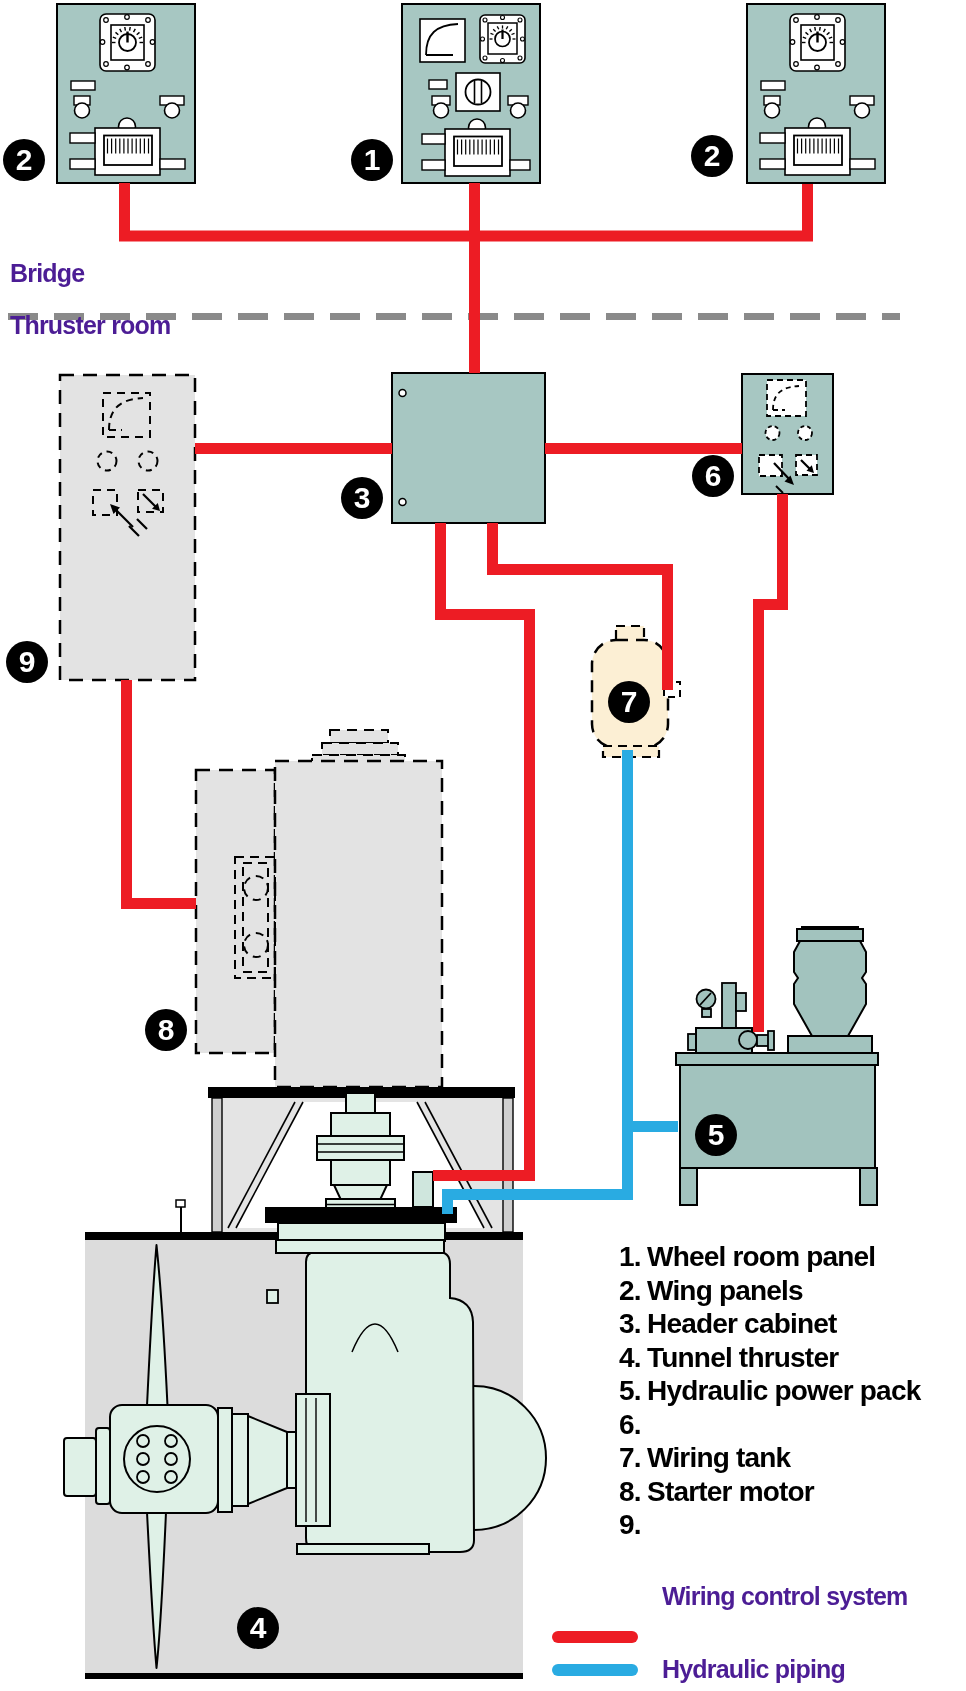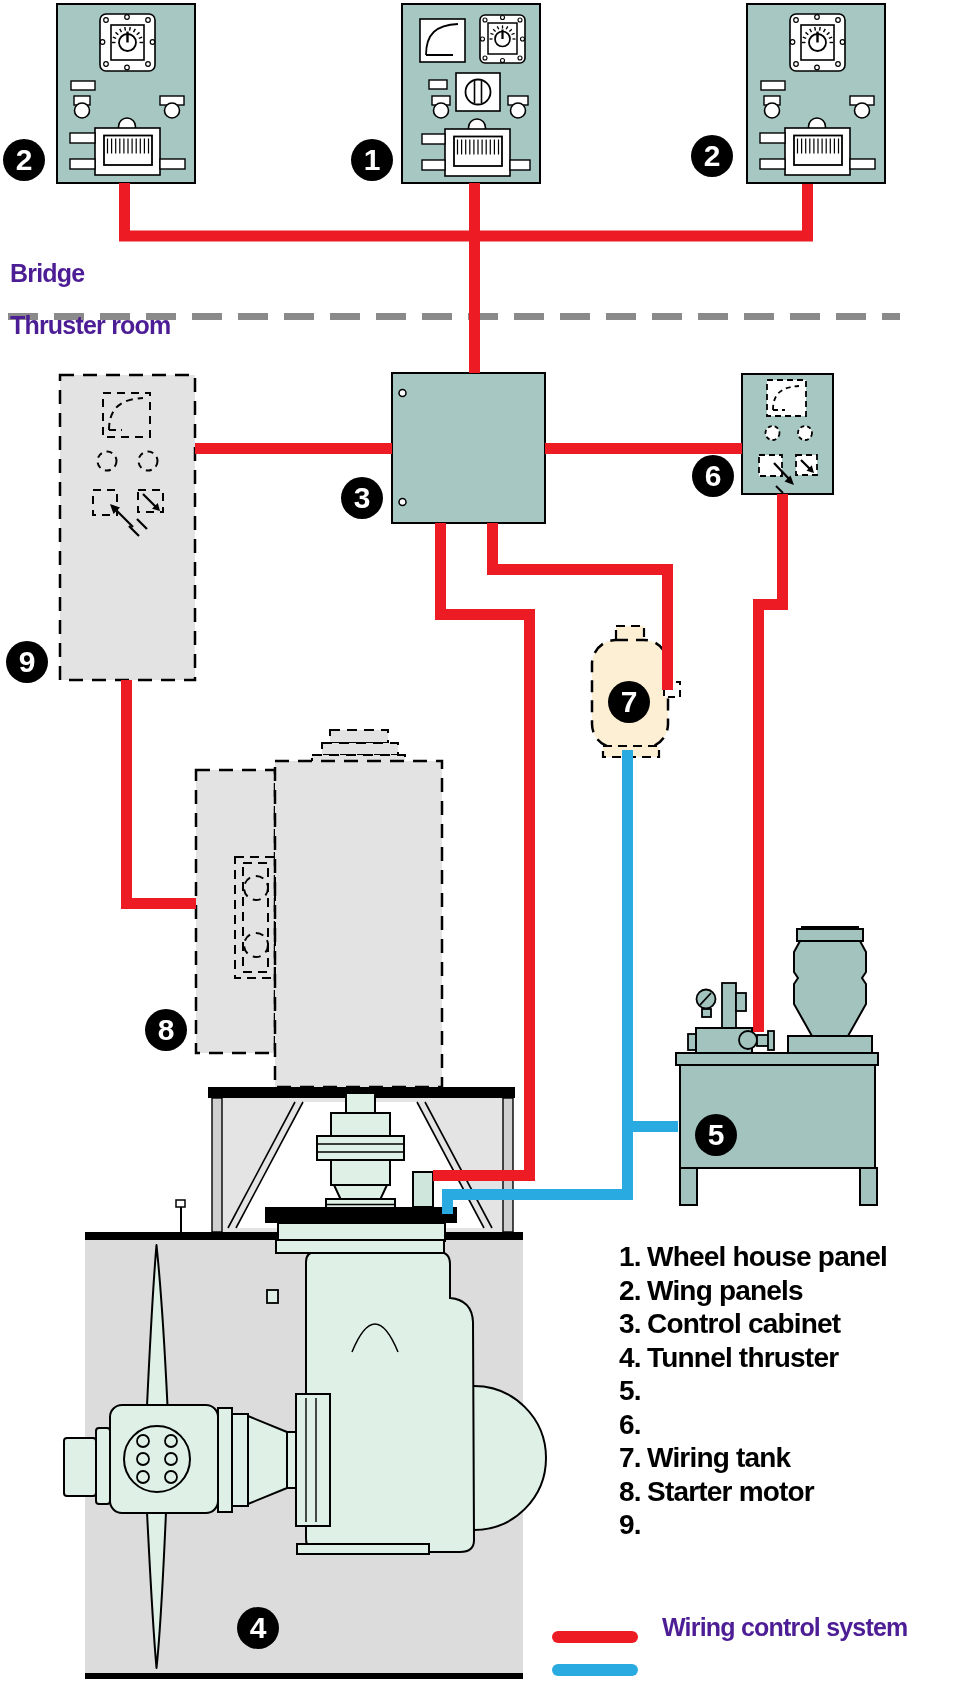--- a/index.html
+++ b/index.html
@@ -357,50 +357,52 @@
 <div class="badge" style="left:692px;top:455px;">6</div>
 <div class="badge" style="left:6px;top:641px;">9</div>
 <div class="badge" style="left:608px;top:681px;">7</div>
 <div class="badge" style="left:145px;top:1009px;">8</div>
 <div class="badge" style="left:695px;top:1114px;">5</div>
 <div class="badge" style="left:237px;top:1607px;">4</div>
 
 <div class="legend">
   <div class="legend-item">
         <span class="li-num">1.</span>
-        <span class="li-label">Wheel house panel</span>
+        <span class="li-label">Wheel room panel</span>
       </div>
   <div class="legend-item">
         <span class="li-num">2.</span>
         <span class="li-label">Wing panels</span>
       </div>
   <div class="legend-item">
         <span class="li-num">3.</span>
-        <span class="li-label">Control cabinet</span>
+        <span class="li-label">Header cabinet</span>
       </div>
   <div class="legend-item">
         <span class="li-num">4.</span>
         <span class="li-label">Tunnel thruster</span>
       </div>
   <div class="legend-item">
         <span class="li-num">5.</span>
+        <span class="li-label">Hydraulic power pack</span>
       </div>
   <div class="legend-item">
         <span class="li-num">6.</span>
       </div>
   <div class="legend-item">
         <span class="li-num">7.</span>
         <span class="li-label">Wiring tank</span>
       </div>
   <div class="legend-item">
         <span class="li-num">8.</span>
         <span class="li-label">Starter motor</span>
       </div>
   <div class="legend-item">
         <span class="li-num">9.</span>
       </div>
 </div>
 
 <div class="key-swatch red"></div>
-<div class="txt key-label" style="top:1580px;margin-top:31px;">Wiring control system</div>
+<div class="txt key-label" style="top:1580px;">Wiring control system</div>
 <div class="key-swatch blue"></div>
+<div class="txt key-label" style="top:1653px;">Hydraulic piping</div>
 
 </div>
 
 </body></html>

